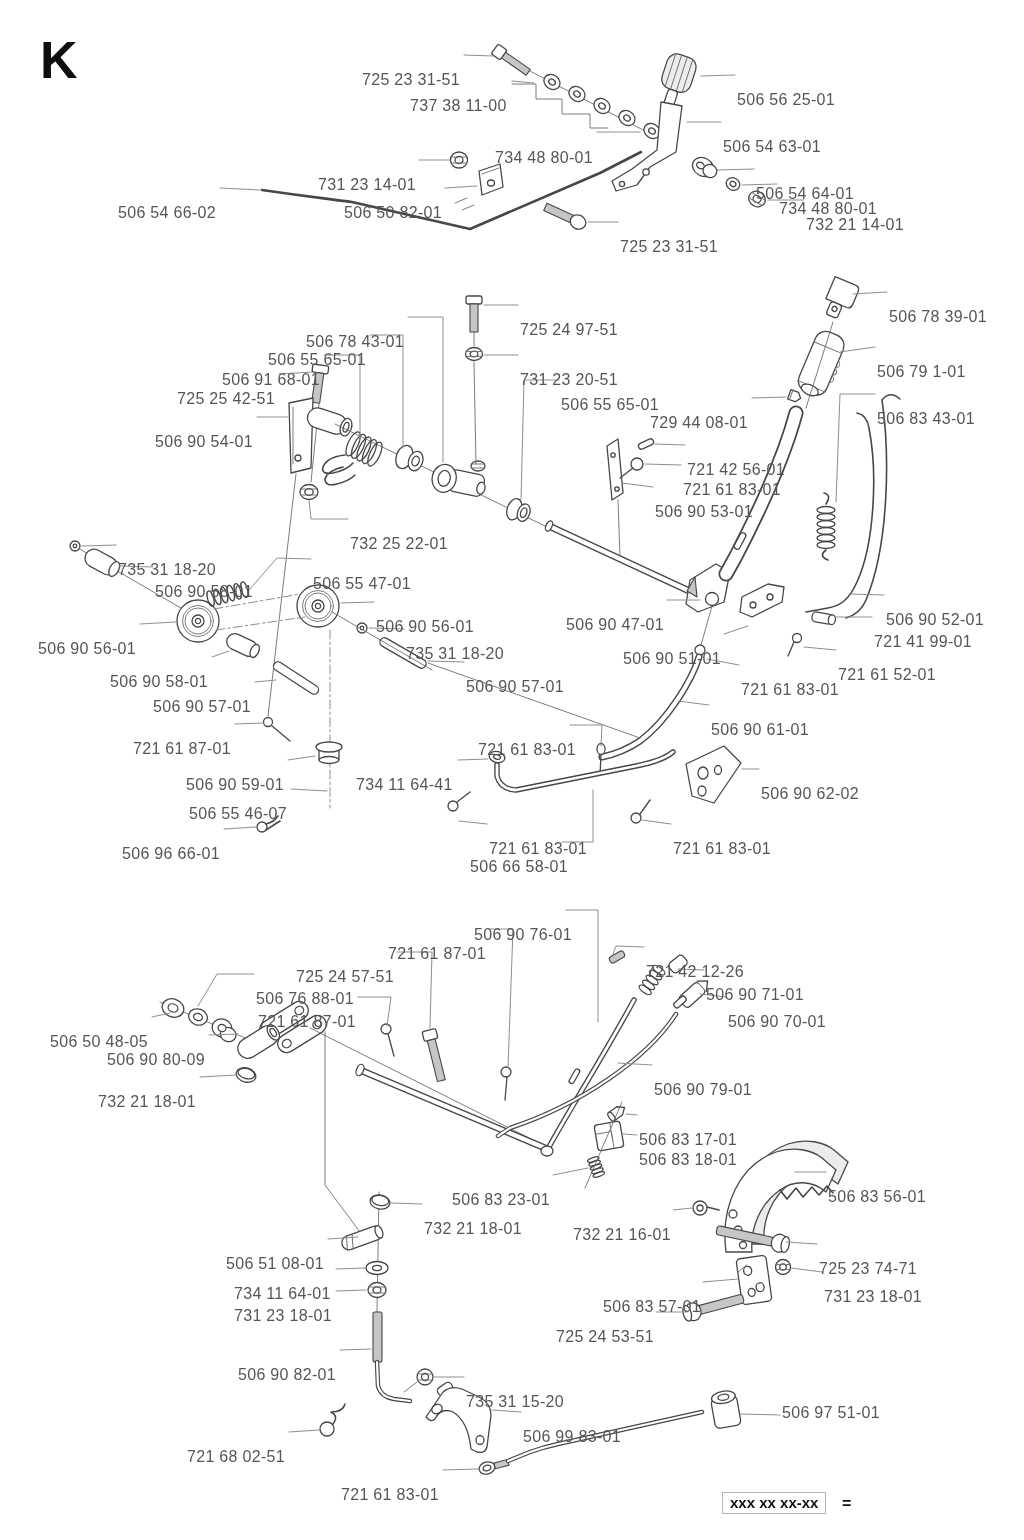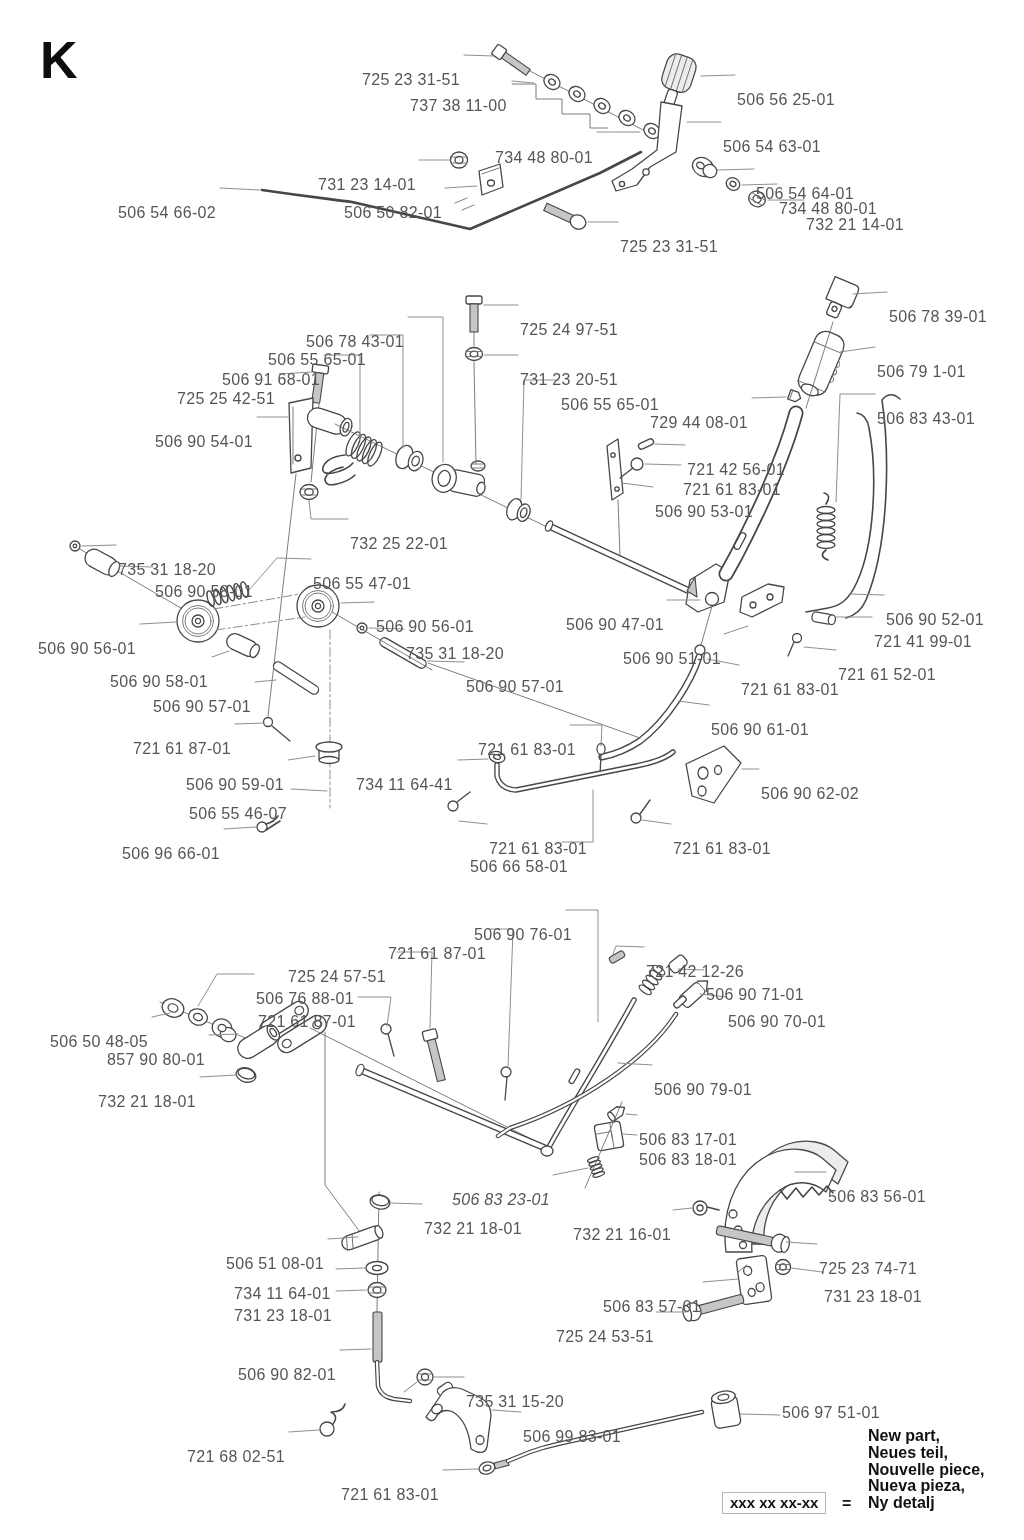--- a/index.html
+++ b/index.html
@@ -610,33 +610,33 @@
       <div class="lbl" style="left: 356px; top: 752px;">734 11 64-41</div>
       <div class="lbl" style="left: 189px; top: 781px;">506 55 46-07</div>
       <div class="lbl" style="left: 122px; top: 821px;">506 96 66-01</div>
       <div class="lbl" style="left: 478px; top: 717px;">721 61 83-01</div>
       <div class="lbl" style="left: 761px; top: 761px;">506 90 62-02</div>
       <div class="lbl" style="left: 489px; top: 816px;">721 61 83-01</div>
       <div class="lbl" style="left: 470px; top: 834px;">506 66 58-01</div>
       <div class="lbl" style="left: 673px; top: 816px;">721 61 83-01</div>
       <div class="lbl" style="left: 474px; top: 902px;">506 90 76-01</div>
       <div class="lbl" style="left: 388px; top: 921px;">721 61 87-01</div>
-      <div class="lbl" style="left: 288px; top: 944px;">725 24 57-51</div>
+      <div class="lbl" style="left: 296px; top: 944px;">725 24 57-51</div>
       <div class="lbl" style="left: 256px; top: 966px;">506 76 88-01</div>
       <div class="lbl" style="left: 258px; top: 989px;">721 61 87-01</div>
       <div class="lbl" style="left: 50px; top: 1009px;">506 50 48-05</div>
-      <div class="lbl" style="left: 107px; top: 1027px;">857 90 80-01</div>
+      <div class="lbl" style="left: 107px; top: 1027px;">506 90 80-09</div>
       <div class="lbl" style="left: 98px; top: 1069px;">732 21 18-01</div>
       <div class="lbl" style="left: 646px; top: 939px;">721 42 12-26</div>
       <div class="lbl" style="left: 706px; top: 962px;">506 90 71-01</div>
       <div class="lbl" style="left: 728px; top: 989px;">506 90 70-01</div>
       <div class="lbl" style="left: 654px; top: 1057px;">506 90 79-01</div>
       <div class="lbl" style="left: 639px; top: 1107px;">506 83 17-01</div>
       <div class="lbl" style="left: 639px; top: 1127px;">506 83 18-01</div>
-      <div class="lbl" style="left: 452px; top: 1167px; font-style: italic;">506 83 23-01</div>
+      <div class="lbl" style="left: 452px; top: 1167px;">506 83 23-01</div>
       <div class="lbl" style="left: 424px; top: 1196px;">732 21 18-01</div>
       <div class="lbl" style="left: 573px; top: 1202px;">732 21 16-01</div>
       <div class="lbl" style="left: 828px; top: 1164px;">506 83 56-01</div>
       <div class="lbl" style="left: 819px; top: 1236px;">725 23 74-71</div>
       <div class="lbl" style="left: 226px; top: 1231px;">506 51 08-01</div>
       <div class="lbl" style="left: 234px; top: 1261px;">734 11 64-01</div>
       <div class="lbl" style="left: 234px; top: 1283px;">731 23 18-01</div>
       <div class="lbl" style="left: 603px; top: 1274px;">506 83 57-01</div>
       <div class="lbl" style="left: 824px; top: 1264px;">731 23 18-01</div>
       <div class="lbl" style="left: 556px; top: 1304px;">725 24 53-51</div>
@@ -645,20 +645,13 @@
       <div class="lbl" style="left: 523px; top: 1404px;">506 99 83-01</div>
       <div class="lbl" style="left: 187px; top: 1424px;">721 68 02-51</div>
       <div class="lbl" style="left: 341px; top: 1462px;">721 61 83-01</div>
       <div class="lbl" style="left: 782px; top: 1380px;">506 97 51-01</div>
     </div>
 
   <div id="legend-code-box">
     <span>xxx xx xx-xx</span>
   </div>
   <div id="legend-equals">=</div>
-  <div id="legend">
-    <div class="ln">New part,</div>
-    <div class="ln">Neues teil,</div>
-    <div class="ln">Nouvelle piece,</div>
-    <div class="ln">Nueva pieza,</div>
-    <div class="ln">Ny detalj</div>
-  </div>
 </div>
 
 </body></html>

